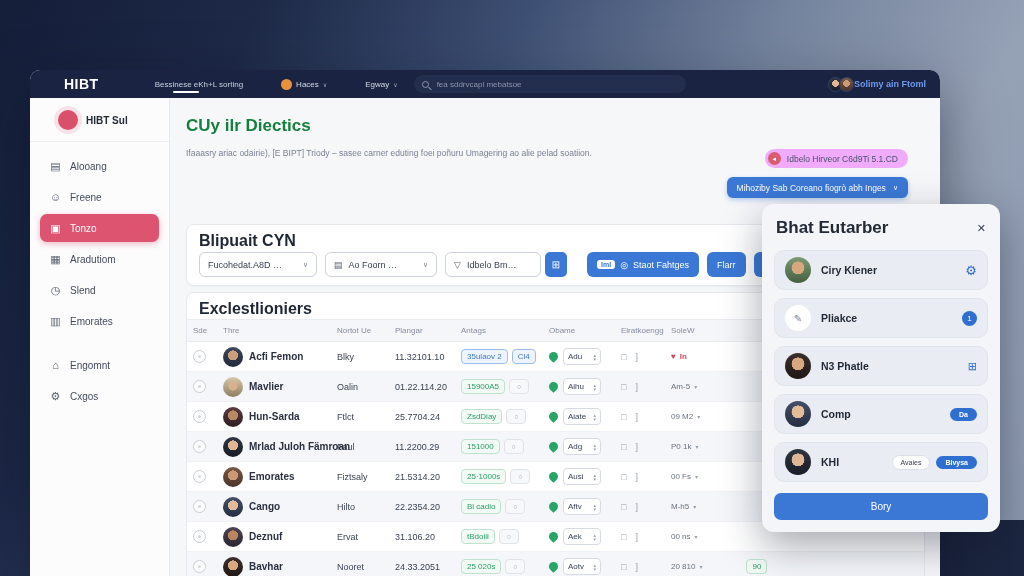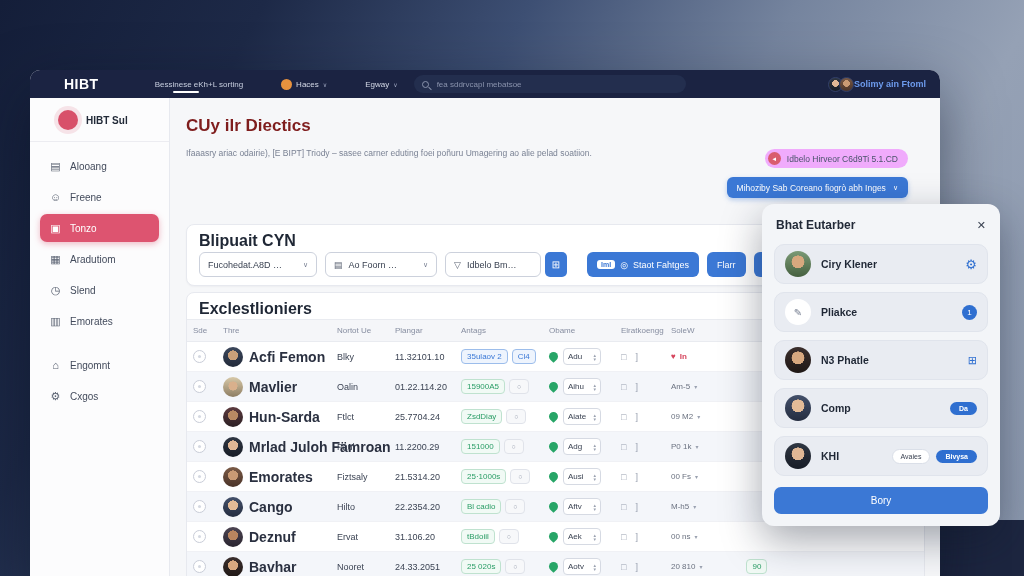--- a/index.html
+++ b/index.html
@@ -56,21 +56,21 @@
   .side-nav{margin-top:10px}
   .side-item{display:flex;align-items:center;gap:8px;height:28px;margin:3px 10px;padding:0 9px;border-radius:7px;cursor:pointer}
   .side-icon{font-size:11px;color:#5a6272;width:13px;text-align:center;flex:none}
   .side-label{font-size:10px;color:#434b5c}
   .side-item.active{background:var(--active,#dd5470);box-shadow:0 2px 6px rgba(221,84,112,.4)}
   .side-item.active .side-icon,.side-item.active .side-label{color:#fff}
   .side-item.gap-top{margin-top:16px}
 
   
   .main{position:absolute;left:140px;right:0;top:28px;bottom:0;background:#f6f7f9}
-  .page-title{position:absolute;left:16px;top:18px;font-size:17px;font-weight:bold;color:#7f1d1d}
+  .page-title{position:absolute;left:16px;top:18px;font-size:17px;font-weight:bold;color:#15803d}
   .page-sub{position:absolute;left:16px;top:50px;font-size:8.5px;color:#7a8294}
   .version-badge{position:absolute;top:51px;right:32px;height:19px;display:flex;align-items:center;gap:6px;
     background:#f0abfc;border-radius:10px;padding:0 10px 0 3px;font-size:8.5px;color:#49536a}
   .red-circ{width:13px;height:13px;border-radius:50%;background:#d95d6e;color:#fff;font-size:7px;
     display:flex;align-items:center;justify-content:center}
   .primary-btn{position:absolute;top:79px;right:32px;height:21px;background:var(--accent,#3b78d5);color:#fff;
     border-radius:6px;font-size:8.5px;display:flex;align-items:center;gap:7px;padding:0 10px;cursor:pointer;
     box-shadow:0 2px 5px rgba(59,120,213,.35)}
   .caret{font-size:7px}
 
@@ -103,21 +103,21 @@
   .c-check{width:30px}
   .c-name{width:114px;gap:6px}
   .c-type{width:58px}
   .c-num{width:66px}
   .c-badge{width:88px;gap:4px}
   .c-status{width:72px;gap:5px}
   .c-icons{width:50px;gap:9px}
   .c-extra{flex:1;gap:4px}
   .rradio{width:13px;height:13px;border:1px solid #c9cdd8;border-radius:50%;background:#fff;position:relative}
   .rradio::after{content:"";position:absolute;left:4px;top:4px;width:3px;height:3px;border-radius:50%;background:#d5d9e2}
-  .nm{font-size:14px;font-weight:bold;color:#2a3040;white-space:nowrap}
+  .nm{font-size:10px;font-weight:bold;color:#2a3040;white-space:nowrap}
   .c-type,.c-num{font-size:9px;color:#3c4454}
   .chip{font-size:8px;padding:2px 5px;border-radius:4px;border:1px solid;white-space:nowrap}
   .chip-green{color:#2a9d66;border-color:#bfe2cf;background:#f1faf5}
   .chip-blue{color:#3c79d6;border-color:#9cbdeb;background:#eef4fd}
   .minichip{width:20px;height:15px;border:1px solid #e0e3ea;background:#f7f8fa;border-radius:4px;
     color:#9aa1b0;font-size:7px;display:flex;align-items:center;justify-content:center}
   .pin{width:9px;height:9px;border-radius:50% 50% 50% 0;transform:rotate(-45deg);background:var(--green,#27a567);flex:none}
   .mini-select{height:17px;border:1px solid #d6dae3;background:#fff;border-radius:4px;display:flex;
     align-items:center;padding:0 4px;font-size:8px;color:#3a4252;gap:4px;min-width:38px}
   .carets{display:flex;flex-direction:column;line-height:4px;font-size:5px;color:#9aa1b0;margin-left:auto}
@@ -125,21 +125,21 @@
   .extra-text{font-size:8px;color:#6b7280;white-space:nowrap}
   .c-extra.red .extra-text,.c-extra.red .xheart{color:#d6455d;font-weight:bold}
   .xheart{font-size:8px}
   .xcaret{font-size:6px;color:#9aa1b0}
   .xbadge{margin-left:40px}
 
   
   .modal{position:absolute;left:762px;top:204px;width:238px;background:#f3f5f8;border-radius:12px;
     box-shadow:0 14px 40px rgba(15,23,42,.38);padding:12px;z-index:10}
   .modal-head{display:flex;align-items:center;justify-content:space-between;padding:2px 2px 4px}
-  .modal-title{font-size:12px;font-weight:bold;color:#222a38}
+  .modal-title{font-size:17px;font-weight:bold;color:#222a38}
   .modal-close{font-size:11px;color:#3a4252;cursor:pointer}
   .mitem{background:#e9ecf2;border:1px solid #e0e4ec;border-radius:10px;height:40px;display:flex;
     align-items:center;padding:0 10px;gap:10px;margin-top:8px;cursor:pointer}
   .mitem .avatar{width:26px;height:26px}
   .mlead-circ{width:26px;height:26px;border-radius:50%;background:#fff;display:flex;align-items:center;
     justify-content:center;font-size:10px;color:#7a8294;flex:none}
   .mlabel{font-size:10.5px;font-weight:bold;color:#1f2735}
   .mtrail{margin-left:auto;display:flex;align-items:center;gap:6px}
   .mgear{color:#2f6fd0;font-size:13px}
   .mcount{width:15px;height:15px;border-radius:50%;background:#2f6fd0;color:#fff;font-size:8px;

